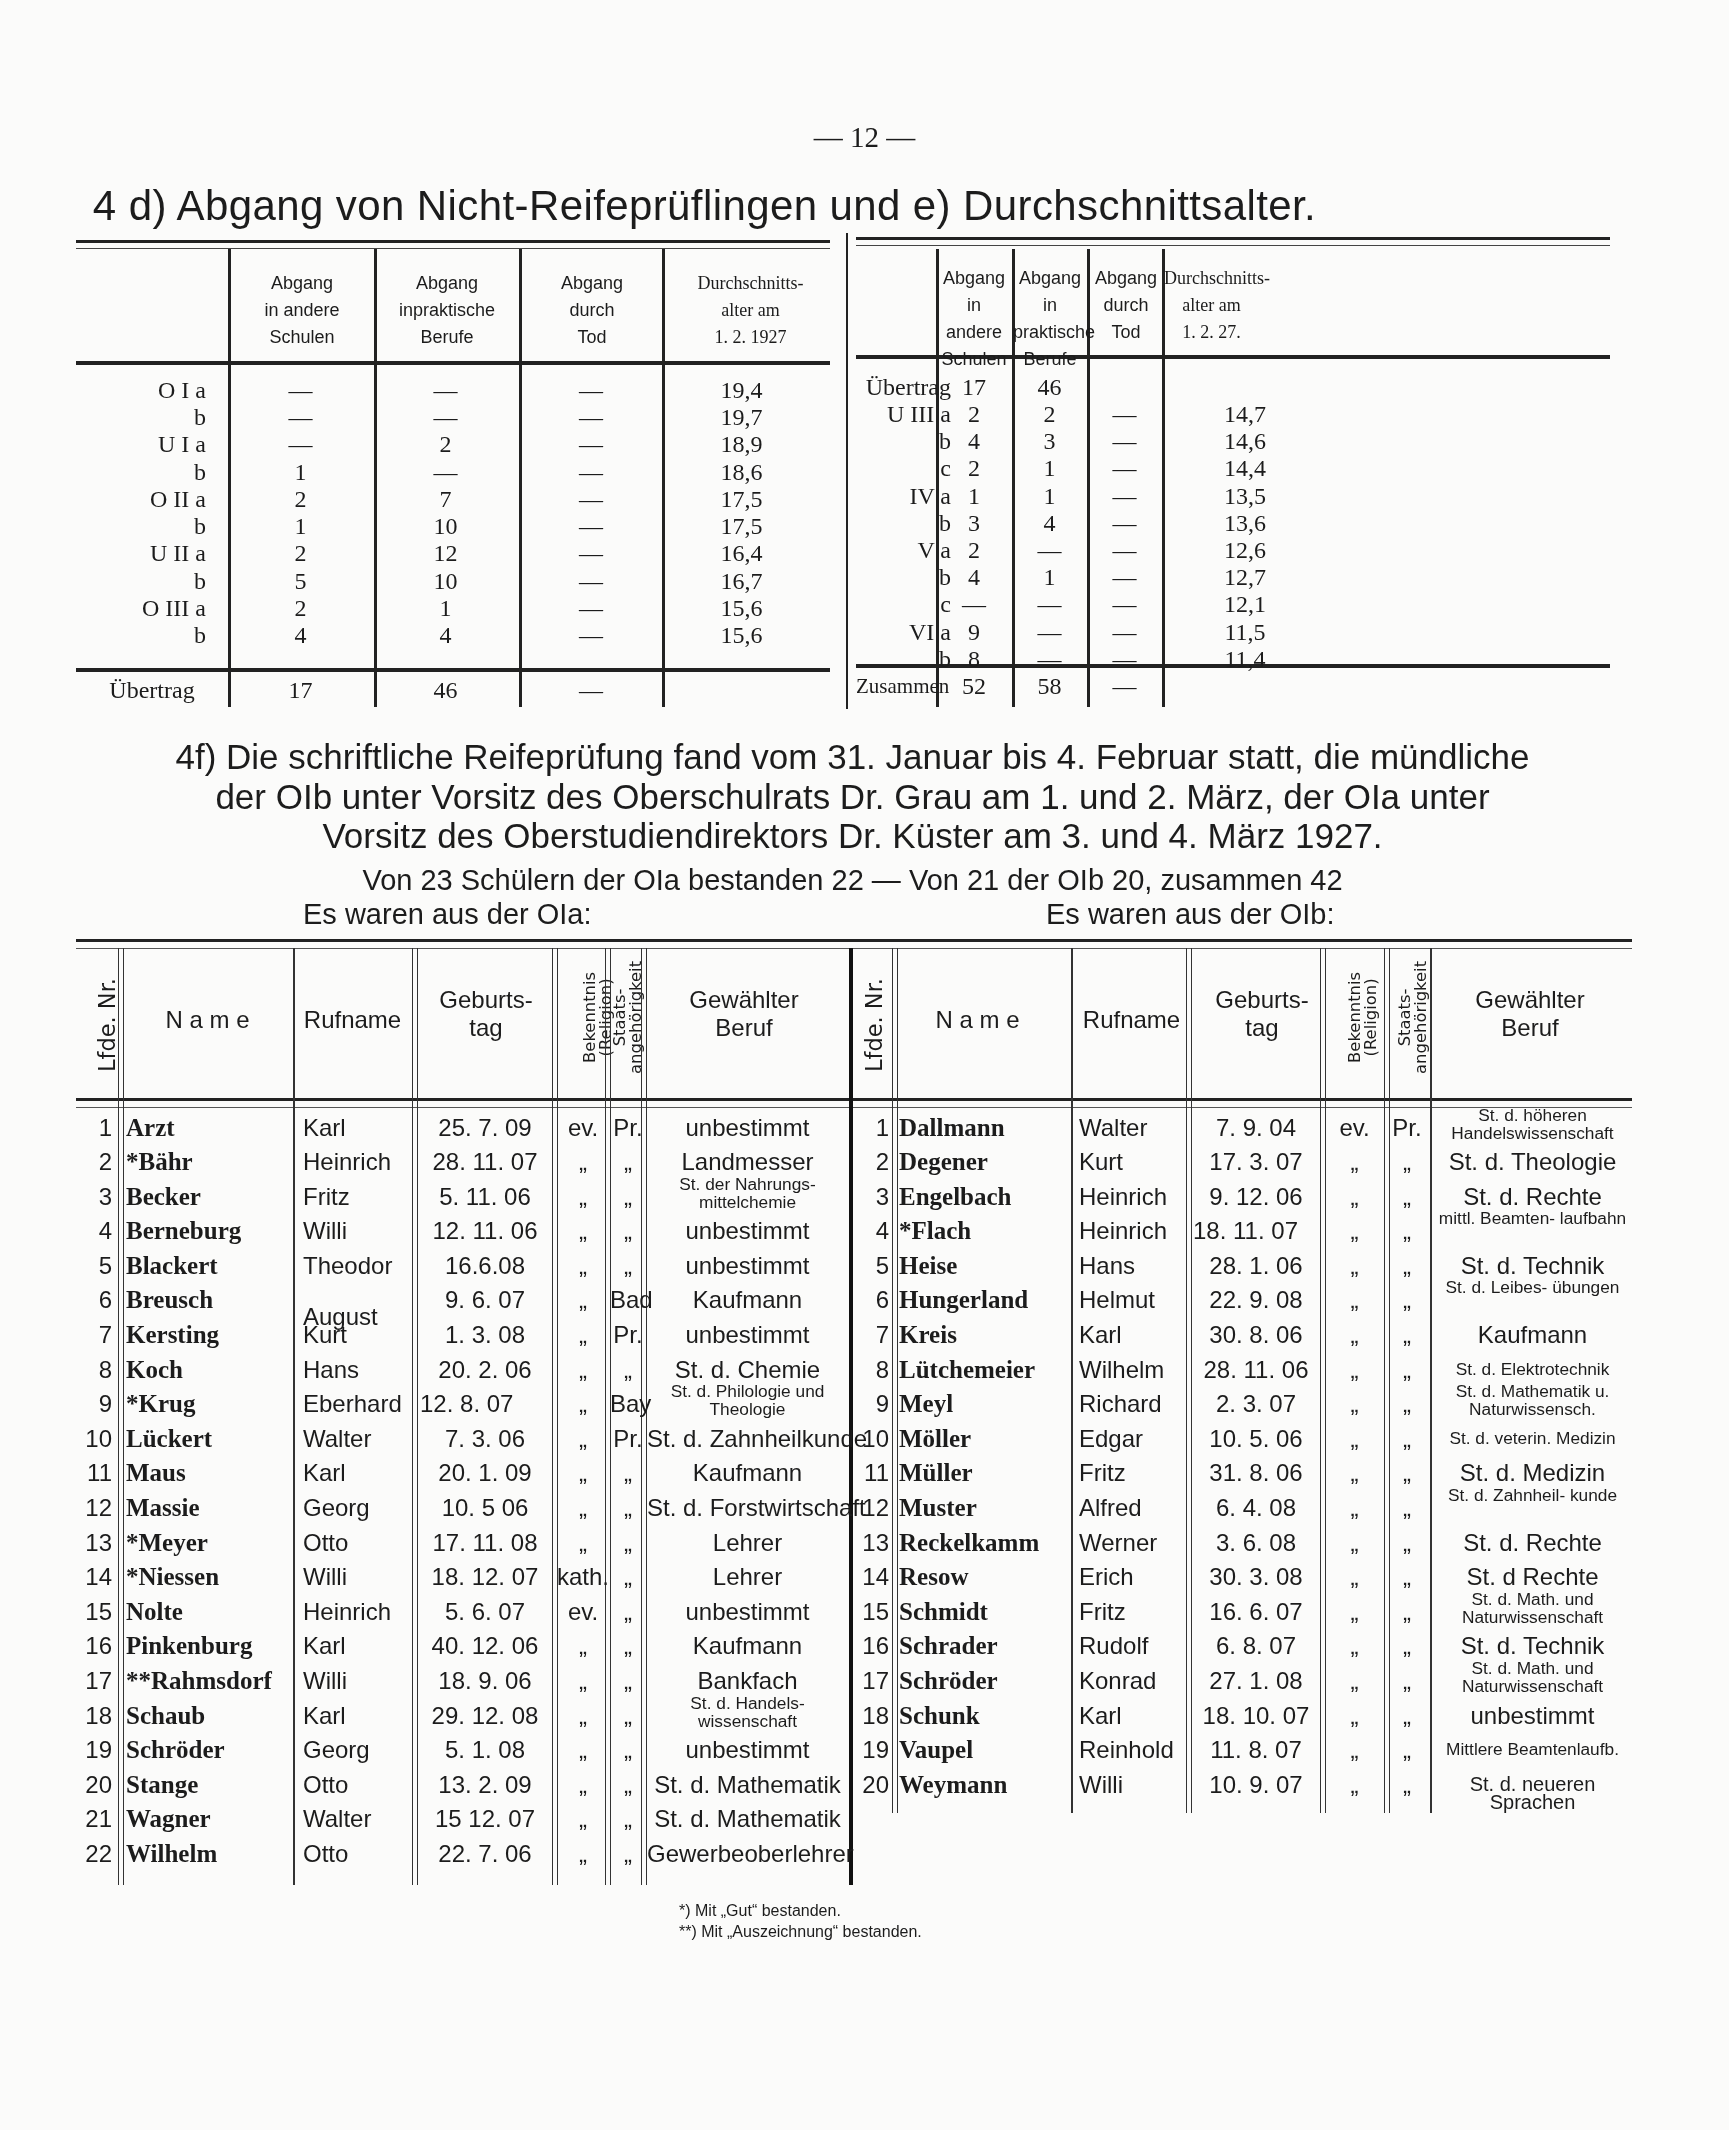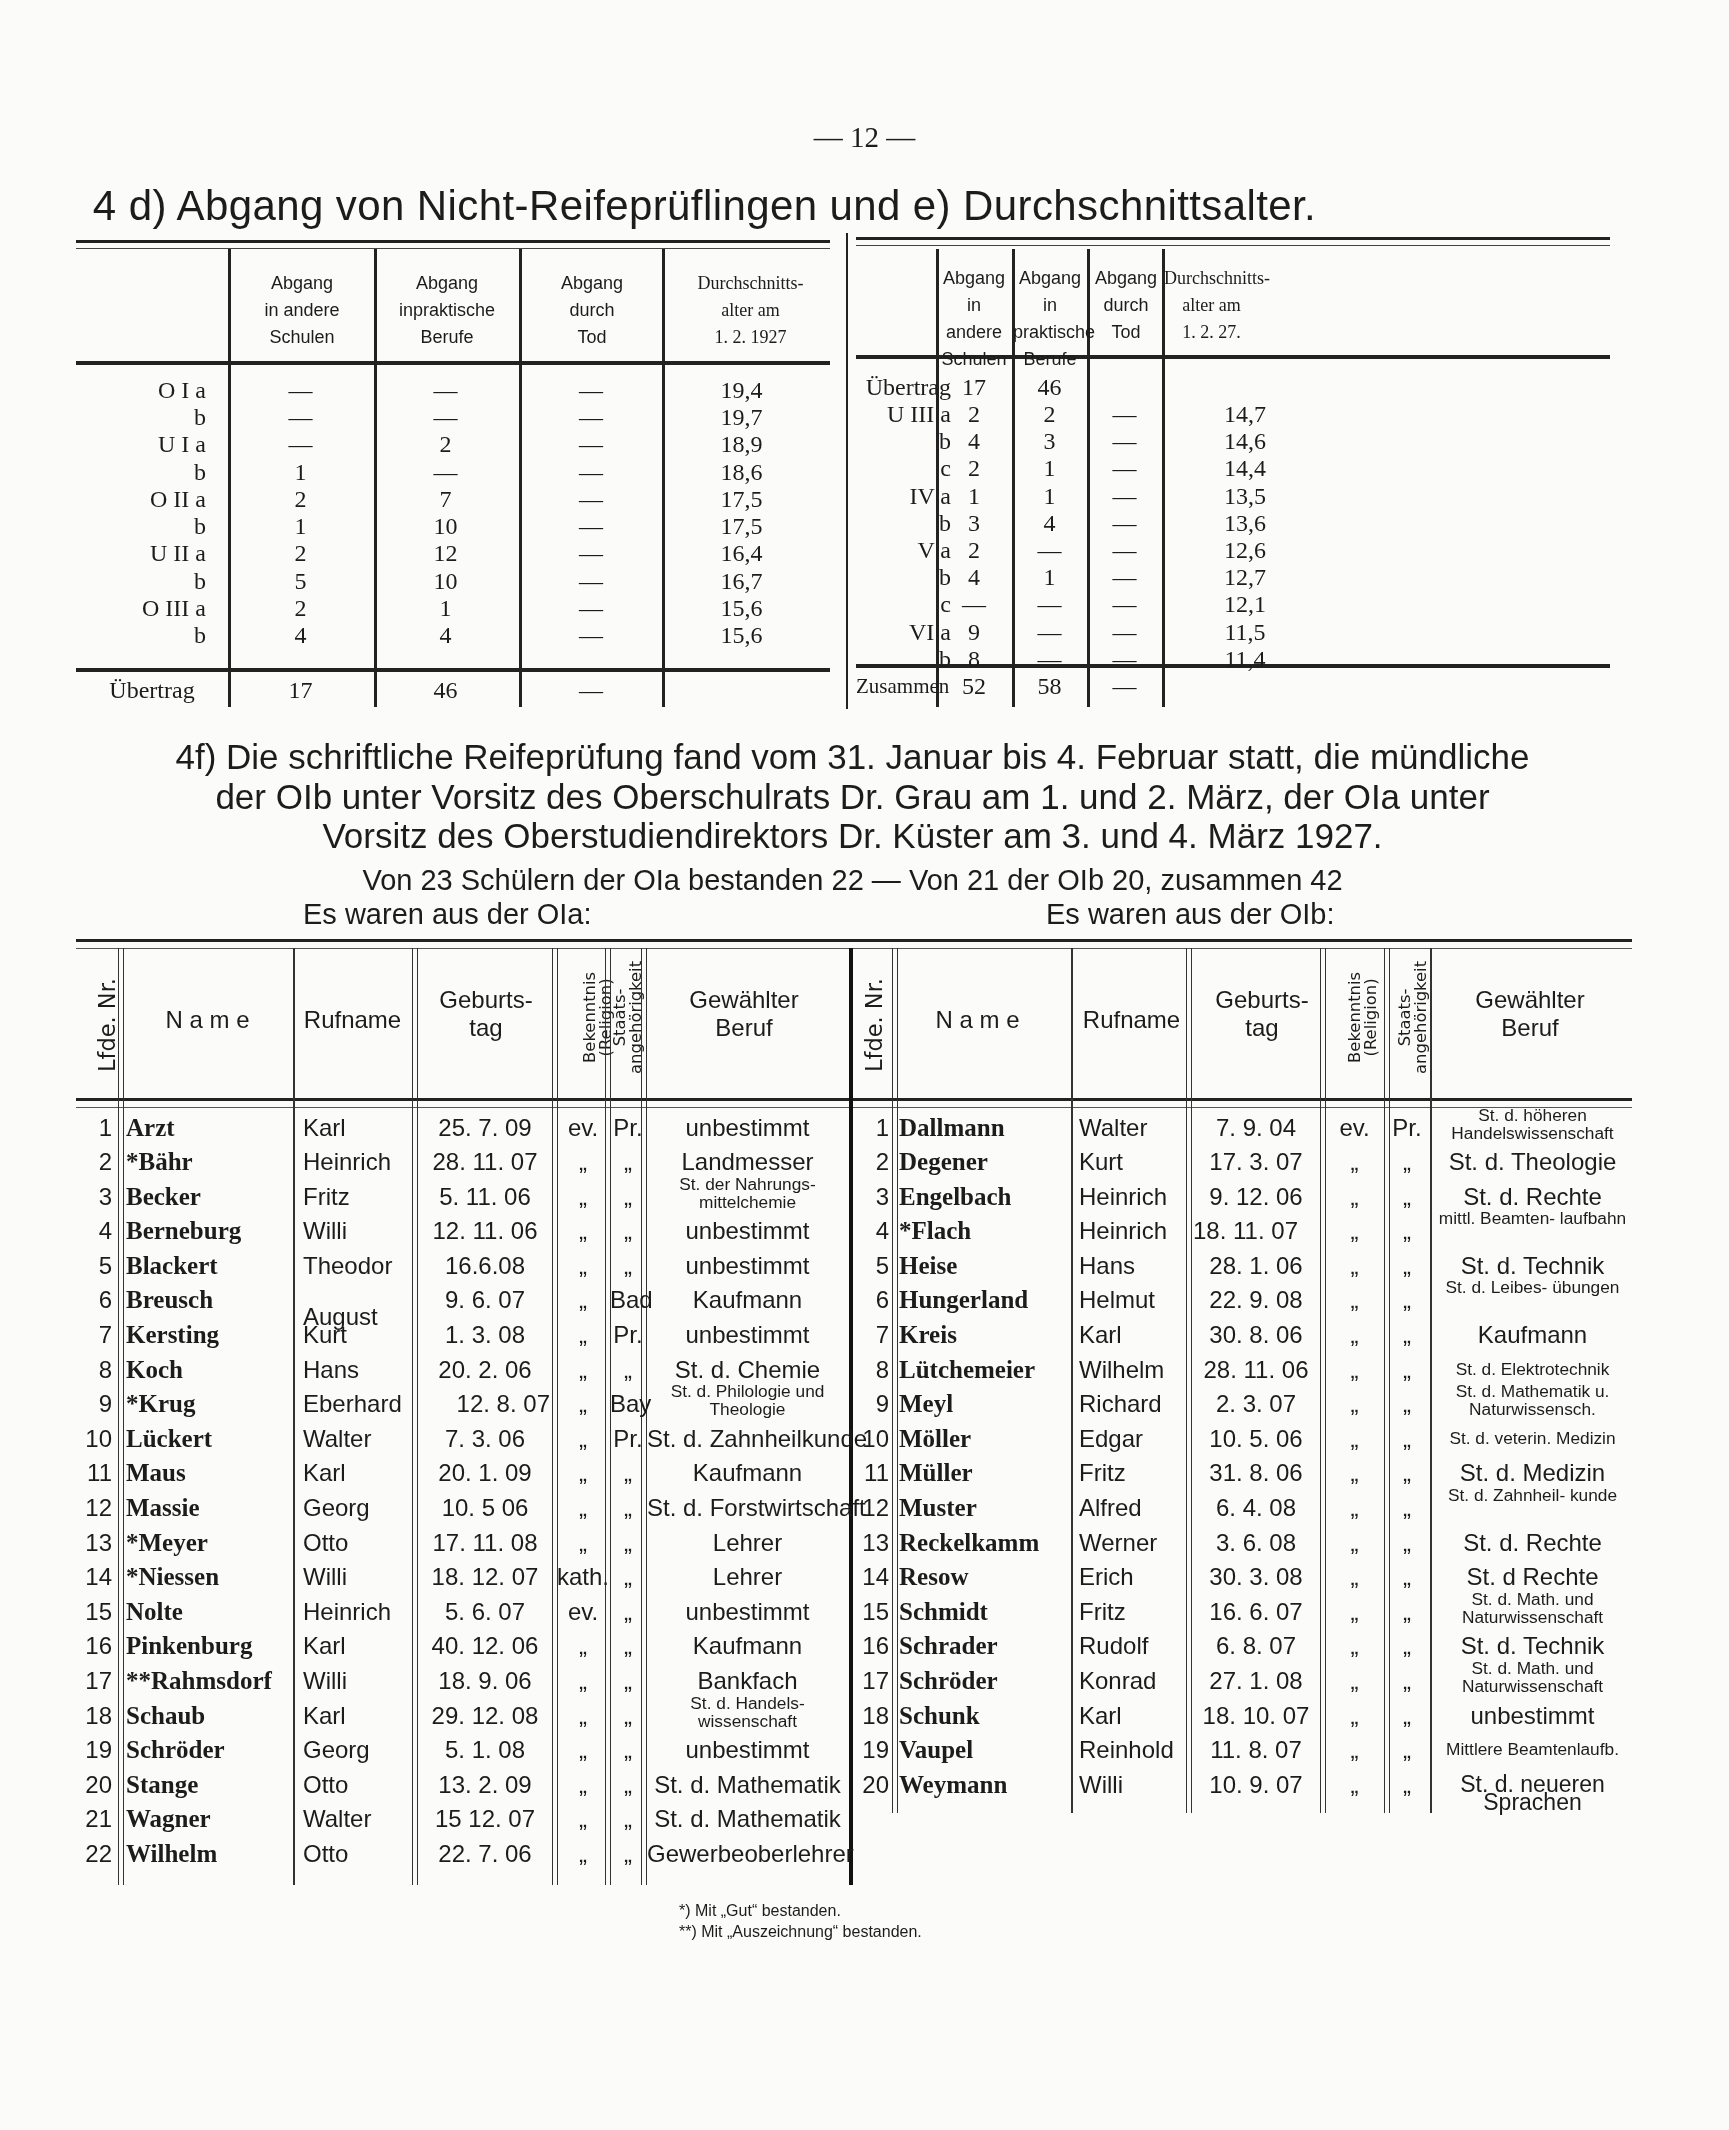--- a/index.html
+++ b/index.html
@@ -411,21 +411,21 @@
       <span style="left: 227px; width: 121px; text-align: left; top: 5.2px;">Hans</span>
       <span style="left: 344px; width: 130px; text-align: center; top: 5.2px;">20. 2. 06</span>
       <span style="left: 481px; width: 52px; text-align: center; top: 5.2px;">„</span>
       <span style="left: 534px; width: 36px; text-align: center; top: 5.2px;">„</span>
       <span style="left: 571px; width: 201px; text-align: center; top: 5.2px;">St. d. Chemie</span>
     </div>
     <div class="srow" style="left: 76px; top: 1385px;">
       <span class="nr" style="left: 0px; width: 36px; text-align: right; top: 5.2px;">9</span>
       <span class="nm" style="left: 50px; width: 173px; text-align: left; top: 5.2px;">*Krug</span>
       <span style="left: 227px; width: 121px; text-align: left; top: 5.2px;">Eberhard</span>
-      <span style="left: 344px; width: 130px; text-align: right; top: 5.2px;">12. 8. 07</span>
+      <span style="left: 344px; width: 130px; text-align: left; top: 5.2px;">12. 8. 07</span>
       <span style="left: 481px; width: 52px; text-align: center; top: 5.2px;">„</span>
       <span style="left: 534px; width: 36px; text-align: center; top: 5.2px;">Bay</span>
       <span style="left: 571px; width: 201px; text-align: center; top: -1.7px; white-space: normal; font-size: 17.3px; line-height: 17.3px;">St. d. Philologie und Theologie</span>
     </div>
     <div class="srow" style="left: 76px; top: 1420px;">
       <span class="nr" style="left: 0px; width: 36px; text-align: right; top: 5.2px;">10</span>
       <span class="nm" style="left: 50px; width: 173px; text-align: left; top: 5.2px;">Lückert</span>
       <span style="left: 227px; width: 121px; text-align: left; top: 5.2px;">Walter</span>
       <span style="left: 344px; width: 130px; text-align: center; top: 5.2px;">7. 3. 06</span>
       <span style="left: 481px; width: 52px; text-align: center; top: 5.2px;">„</span>
@@ -713,19 +713,19 @@
       <span style="left: 541px; width: 38px; text-align: center; top: 5.2px;">„</span>
       <span style="left: 586px; width: 199px; text-align: center; top: 10.4px; white-space: normal; font-size: 17.3px; line-height: 17.3px;">Mittlere Beamtenlaufb.</span>
     </div>
     <div class="srow" style="left: 847px; top: 1766px;">
       <span class="nr" style="left: 0px; width: 42px; text-align: right; top: 5.2px;">20</span>
       <span class="nm" style="left: 52px; width: 173px; text-align: left; top: 5.2px;">Weymann</span>
       <span style="left: 232px; width: 121px; text-align: left; top: 5.2px;">Willi</span>
       <span style="left: 344px; width: 130px; text-align: center; top: 5.2px;">10. 9. 07</span>
       <span style="left: 477px; width: 61px; text-align: center; top: 5.2px;">„</span>
       <span style="left: 541px; width: 38px; text-align: center; top: 5.2px;">„</span>
-      <span style="left: 586px; width: 199px; text-align: center; top: 10.4px; white-space: normal; font-size: 23px; line-height: 17.3px;">St. d. neueren Sprachen</span>
+      <span style="left: 586px; width: 199px; text-align: center; top: 10.4px; white-space: normal; font-size: 20px; line-height: 17.3px;">St. d. neueren Sprachen</span>
     </div>
   </div>
 
 <div class="foot" style="left:679px; top:1902px;">*) Mit „Gut“ bestanden.</div>
 <div class="foot" style="left:679px; top:1923px;">**) Mit „Auszeichnung“ bestanden.</div>
 
 
 </body></html>

